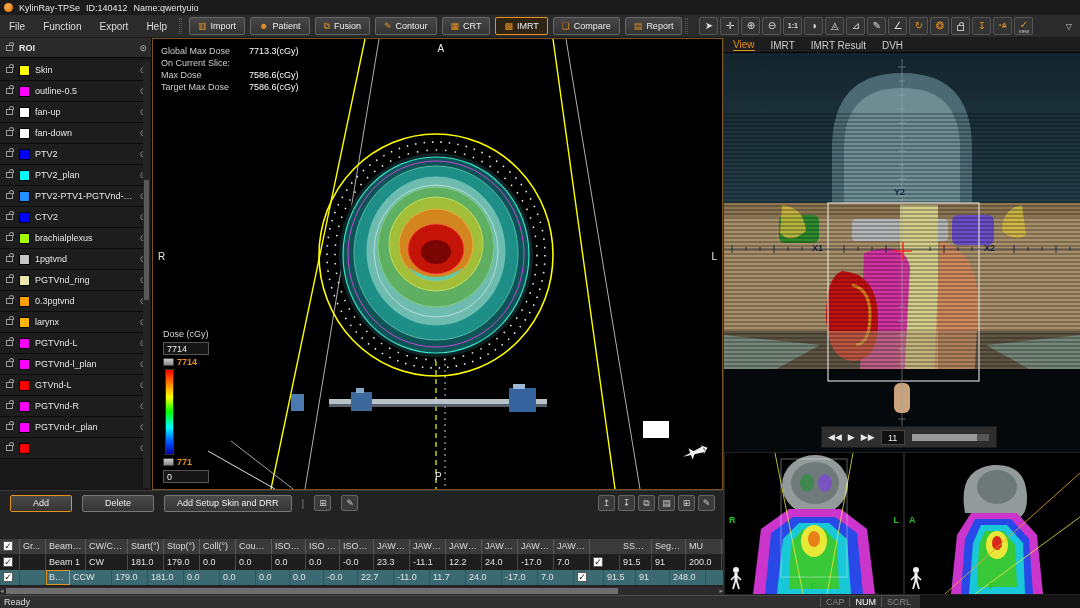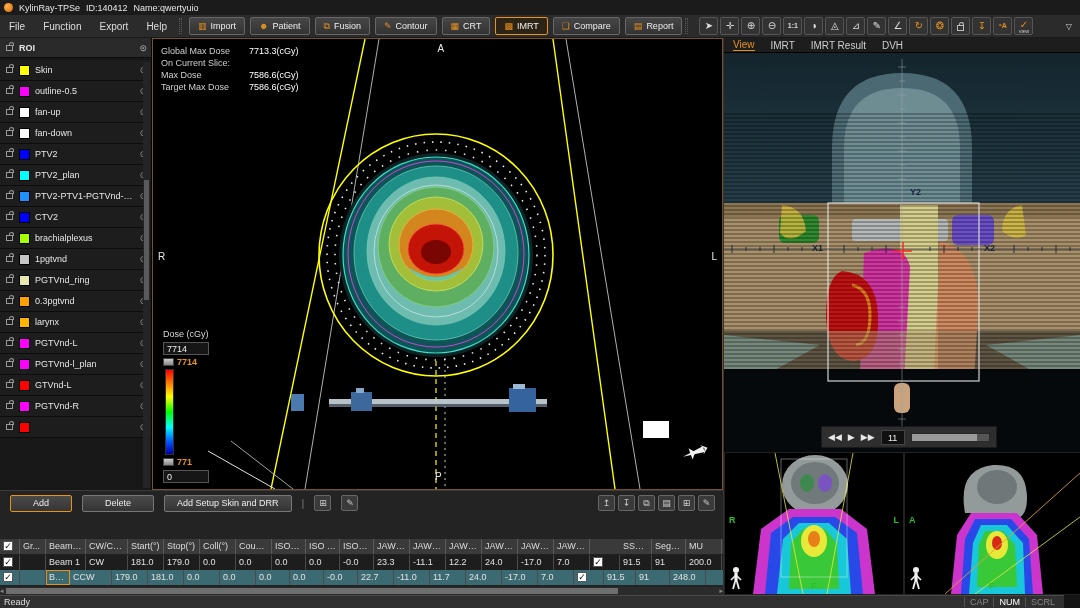--- a/index.html
+++ b/index.html
@@ -95,21 +95,21 @@
   .tcell{flex:0 0 auto;padding:1px 3px;border-right:1px solid #4a4a4a;overflow:hidden;white-space:nowrap;
     text-overflow:ellipsis;line-height:13px;}
   .trow.thead .tcell{border-right:1px solid #5a5a5a;}
   .tcell.beamid-sel{outline:1px solid #e8921e;outline-offset:-1px;}
   .cbx{display:inline-block;width:10px;height:10px;background:#fff;border:1px solid #555;color:#111;
     font-size:9px;line-height:9px;text-align:center;font-weight:bold;margin-top:1px;}
   #hscroll{position:absolute;left:0;top:96px;width:723px;height:8px;background:#2b2b2b;}
   #hthumb{position:absolute;left:6px;top:1px;width:612px;height:6px;background:#6e6e6e;}
   .scroll-arrow{position:absolute;top:0;color:#888;font-size:7px;line-height:8px;}
   
-  #statusbar{position:absolute;left:0;top:595px;width:1064px;height:13px;background:#303030;border-top:1px solid #4a4a4a;
+  #statusbar{position:absolute;left:0;top:595px;width:920px;height:13px;background:#303030;border-top:1px solid #4a4a4a;
     display:flex;align-items:center;font-size:9px;color:#ddd;padding:0 4px;}
   #status-right{margin-left:auto;display:flex;align-items:center;}
   .stat-ind{padding:0 5px;border-left:1px solid #555;color:#888;}
   .stat-ind.on{color:#fff;}
 </style>
 </head>
 <body>
 
 <div id="titlebar">
   <span id="app-logo"></span>
@@ -290,20 +290,26 @@
       <div class="roi-row">
         <span class="roi-lock"></span>
         <span class="roi-swatch" style="background: rgb(255, 0, 0);"></span>
         <span class="roi-name">GTVnd-L</span>
         <span class="roi-eye">⊙</span>
       </div>
       <div class="roi-row">
         <span class="roi-lock"></span>
         <span class="roi-swatch" style="background: rgb(255, 0, 255);"></span>
         <span class="roi-name">PGTVnd-R</span>
+        <span class="roi-eye">⊙</span>
+      </div>
+      <div class="roi-row">
+        <span class="roi-lock"></span>
+        <span class="roi-swatch" style="background: rgb(255, 0, 255);"></span>
+        <span class="roi-name">PGTVnd-r_plan</span>
         <span class="roi-eye">⊙</span>
       </div>
       <div class="roi-row">
         <span class="roi-lock"></span>
         <span class="roi-swatch" style="background: rgb(255, 0, 0);"></span>
         <span class="roi-name"></span>
         <span class="roi-eye">⊙</span>
       </div>
     </div>
   <div id="roi-scroll">
@@ -494,21 +500,21 @@
           <line x1="174" y1="366" x2="182" y2="366"></line>
       </g>
 
       <g stroke="#ff2020" stroke-width="1.4">
         <line x1="170" y1="198" x2="188" y2="198"></line>
           <line x1="179" y1="189" x2="179" y2="207"></line>
       </g>
     </svg>
     <span class="bev-lbl" style="left:88px;top:190px">X1</span>
     <span class="bev-lbl" style="left:260px;top:190px">X2</span>
-    <span class="bev-lbl" style="left:186px;top:134px">Y2</span>
+    <span class="bev-lbl" style="left:170px;top:134px">Y2</span>
     <div id="player">
       <span class="pl-btn">◀◀</span>
       <span class="pl-btn">▶</span>
       <span class="pl-btn">▶▶</span>
       <span id="pl-val">11</span>
       <span id="pl-track">
           <span id="pl-fill"></span>
         </span>
     </div>
   </div>

